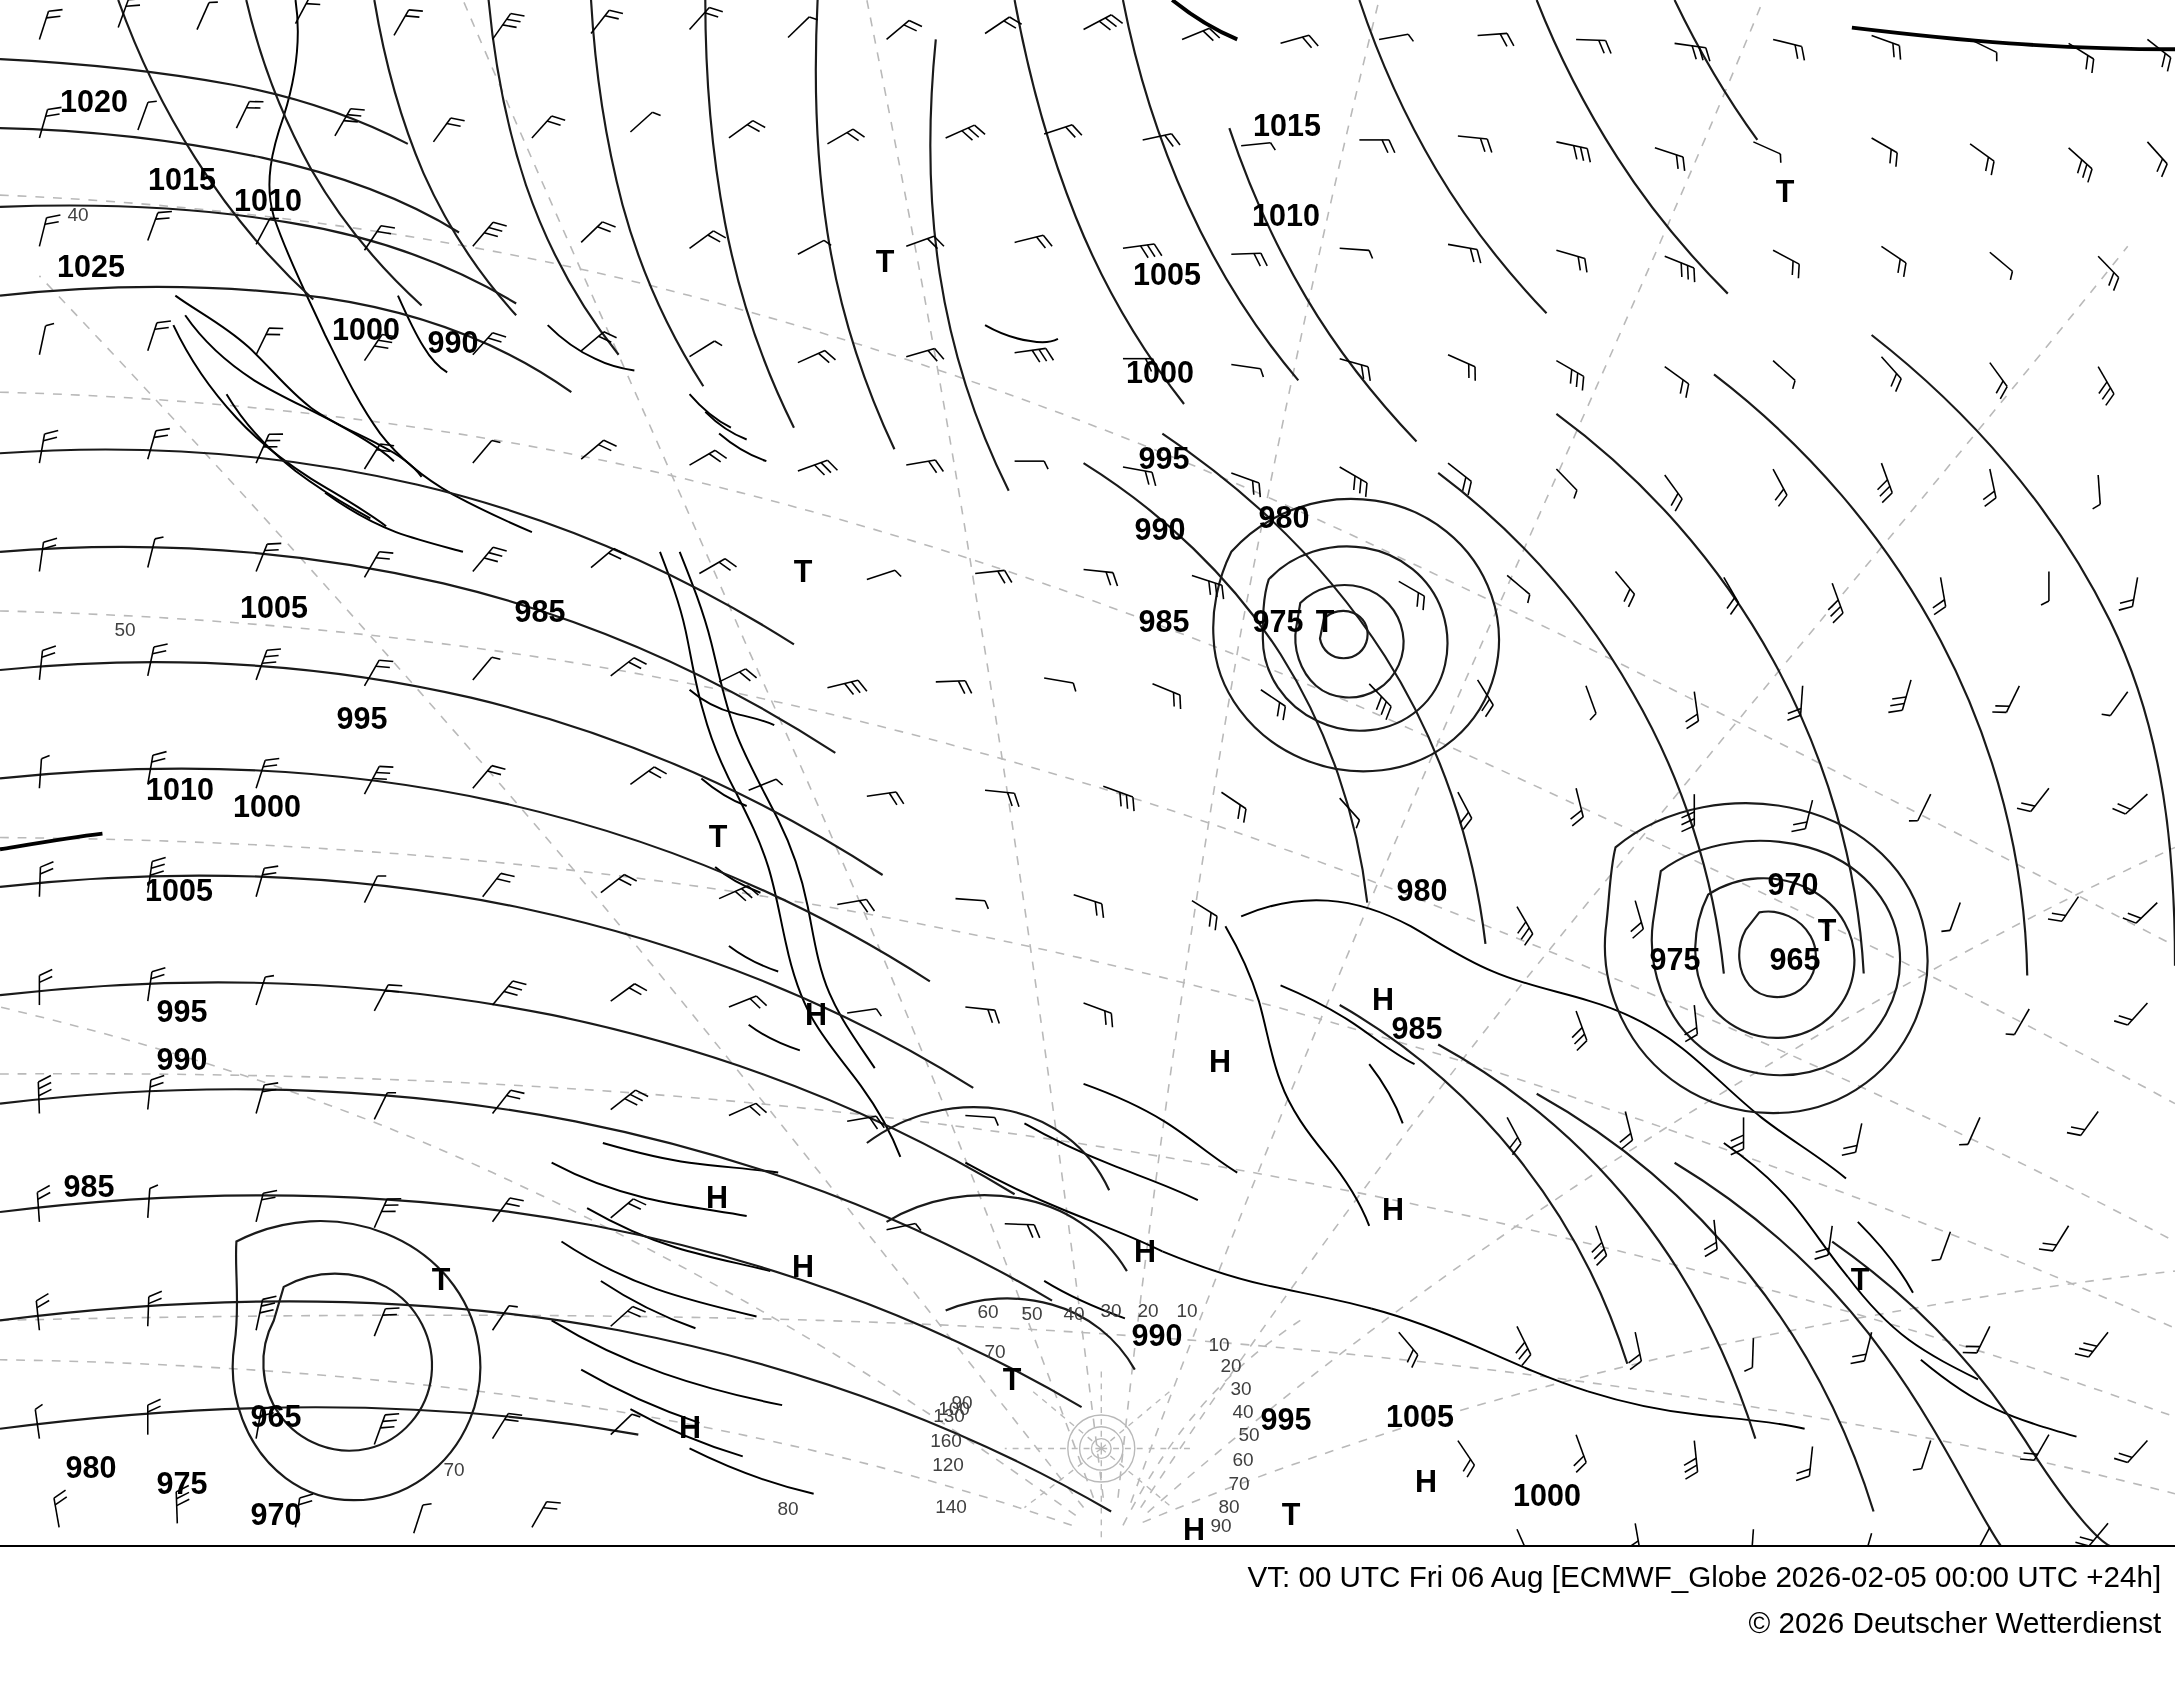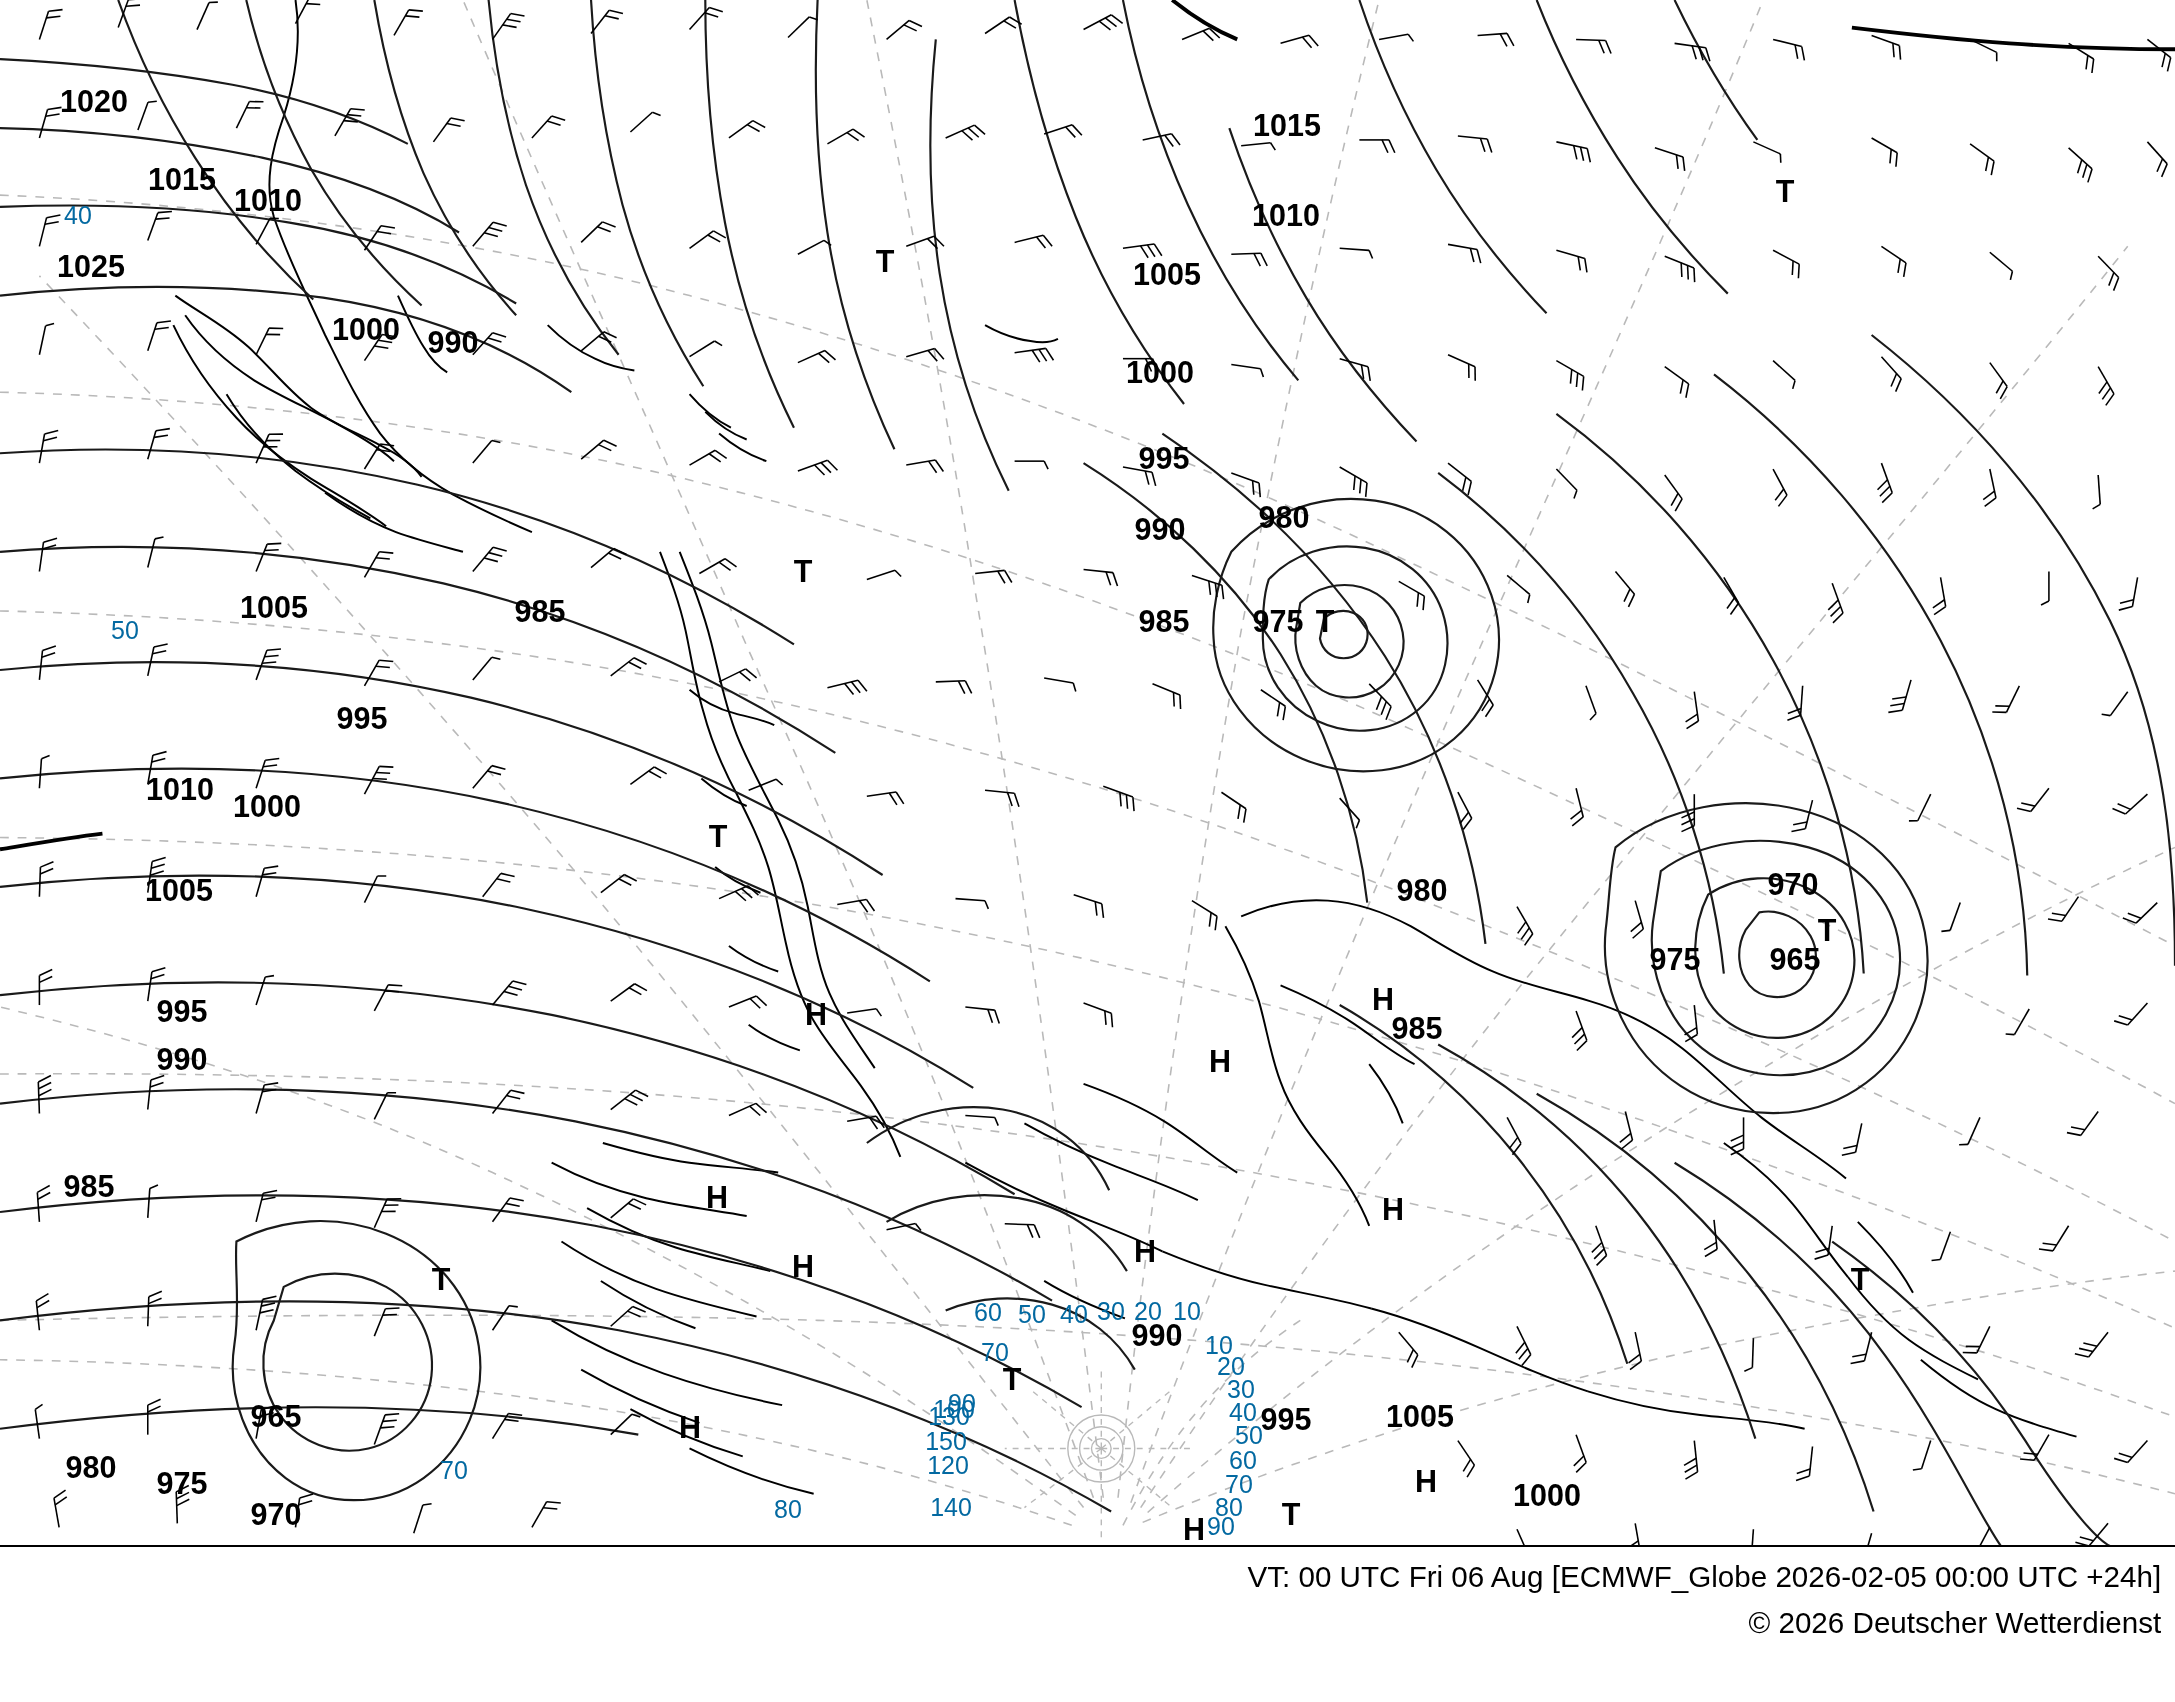--- a/index.html
+++ b/index.html
@@ -46,22 +46,22 @@
     color: #000;
     white-space: nowrap;
     line-height: 1;
     transform: translate(-50%, -50%);
   }
   .isobar-label { font-size: 30.5px; }
   .center-label { font-size: 30.5px; }
   .grid-label {
     position: absolute;
     font-family: "Liberation Sans", sans-serif;
-    font-size: 25px;
-    color: #0369a1;
+    font-size: 19px;
+    color: #404040;
     white-space: nowrap;
     transform: translate(-50%, -50%);
   }
   #footer {
     position: absolute;
     left: 0;
     top: 1547px;
     width: 2175px;
     height: 156px;
     background: #ffffff;
@@ -1152,21 +1152,21 @@
       <div class="grid-label" style="left:1074px;top:1314px">40</div>
       <div class="grid-label" style="left:1111px;top:1311px">30</div>
       <div class="grid-label" style="left:1148px;top:1311px">20</div>
       <div class="grid-label" style="left:1187px;top:1311px">10</div>
       <div class="grid-label" style="left:995px;top:1352px">70</div>
       <div class="grid-label" style="left:1219px;top:1345px">10</div>
       <div class="grid-label" style="left:1231px;top:1366px">20</div>
       <div class="grid-label" style="left:1241px;top:1389px">30</div>
       <div class="grid-label" style="left:962px;top:1403px">90</div>
       <div class="grid-label" style="left:954px;top:1409px">100</div>
-      <div class="grid-label" style="left:946px;top:1441px">150</div>
+      <div class="grid-label" style="left:946px;top:1441px">160</div>
       <div class="grid-label" style="left:948px;top:1465px">120</div>
       <div class="grid-label" style="left:949px;top:1416px">130</div>
       <div class="grid-label" style="left:951px;top:1507px">140</div>
       <div class="grid-label" style="left:1243px;top:1412px">40</div>
       <div class="grid-label" style="left:1249px;top:1435px">50</div>
       <div class="grid-label" style="left:1243px;top:1460px">60</div>
       <div class="grid-label" style="left:1239px;top:1484px">70</div>
       <div class="grid-label" style="left:1229px;top:1507px">80</div>
       <div class="grid-label" style="left:1221px;top:1526px">90</div>
     </div>

